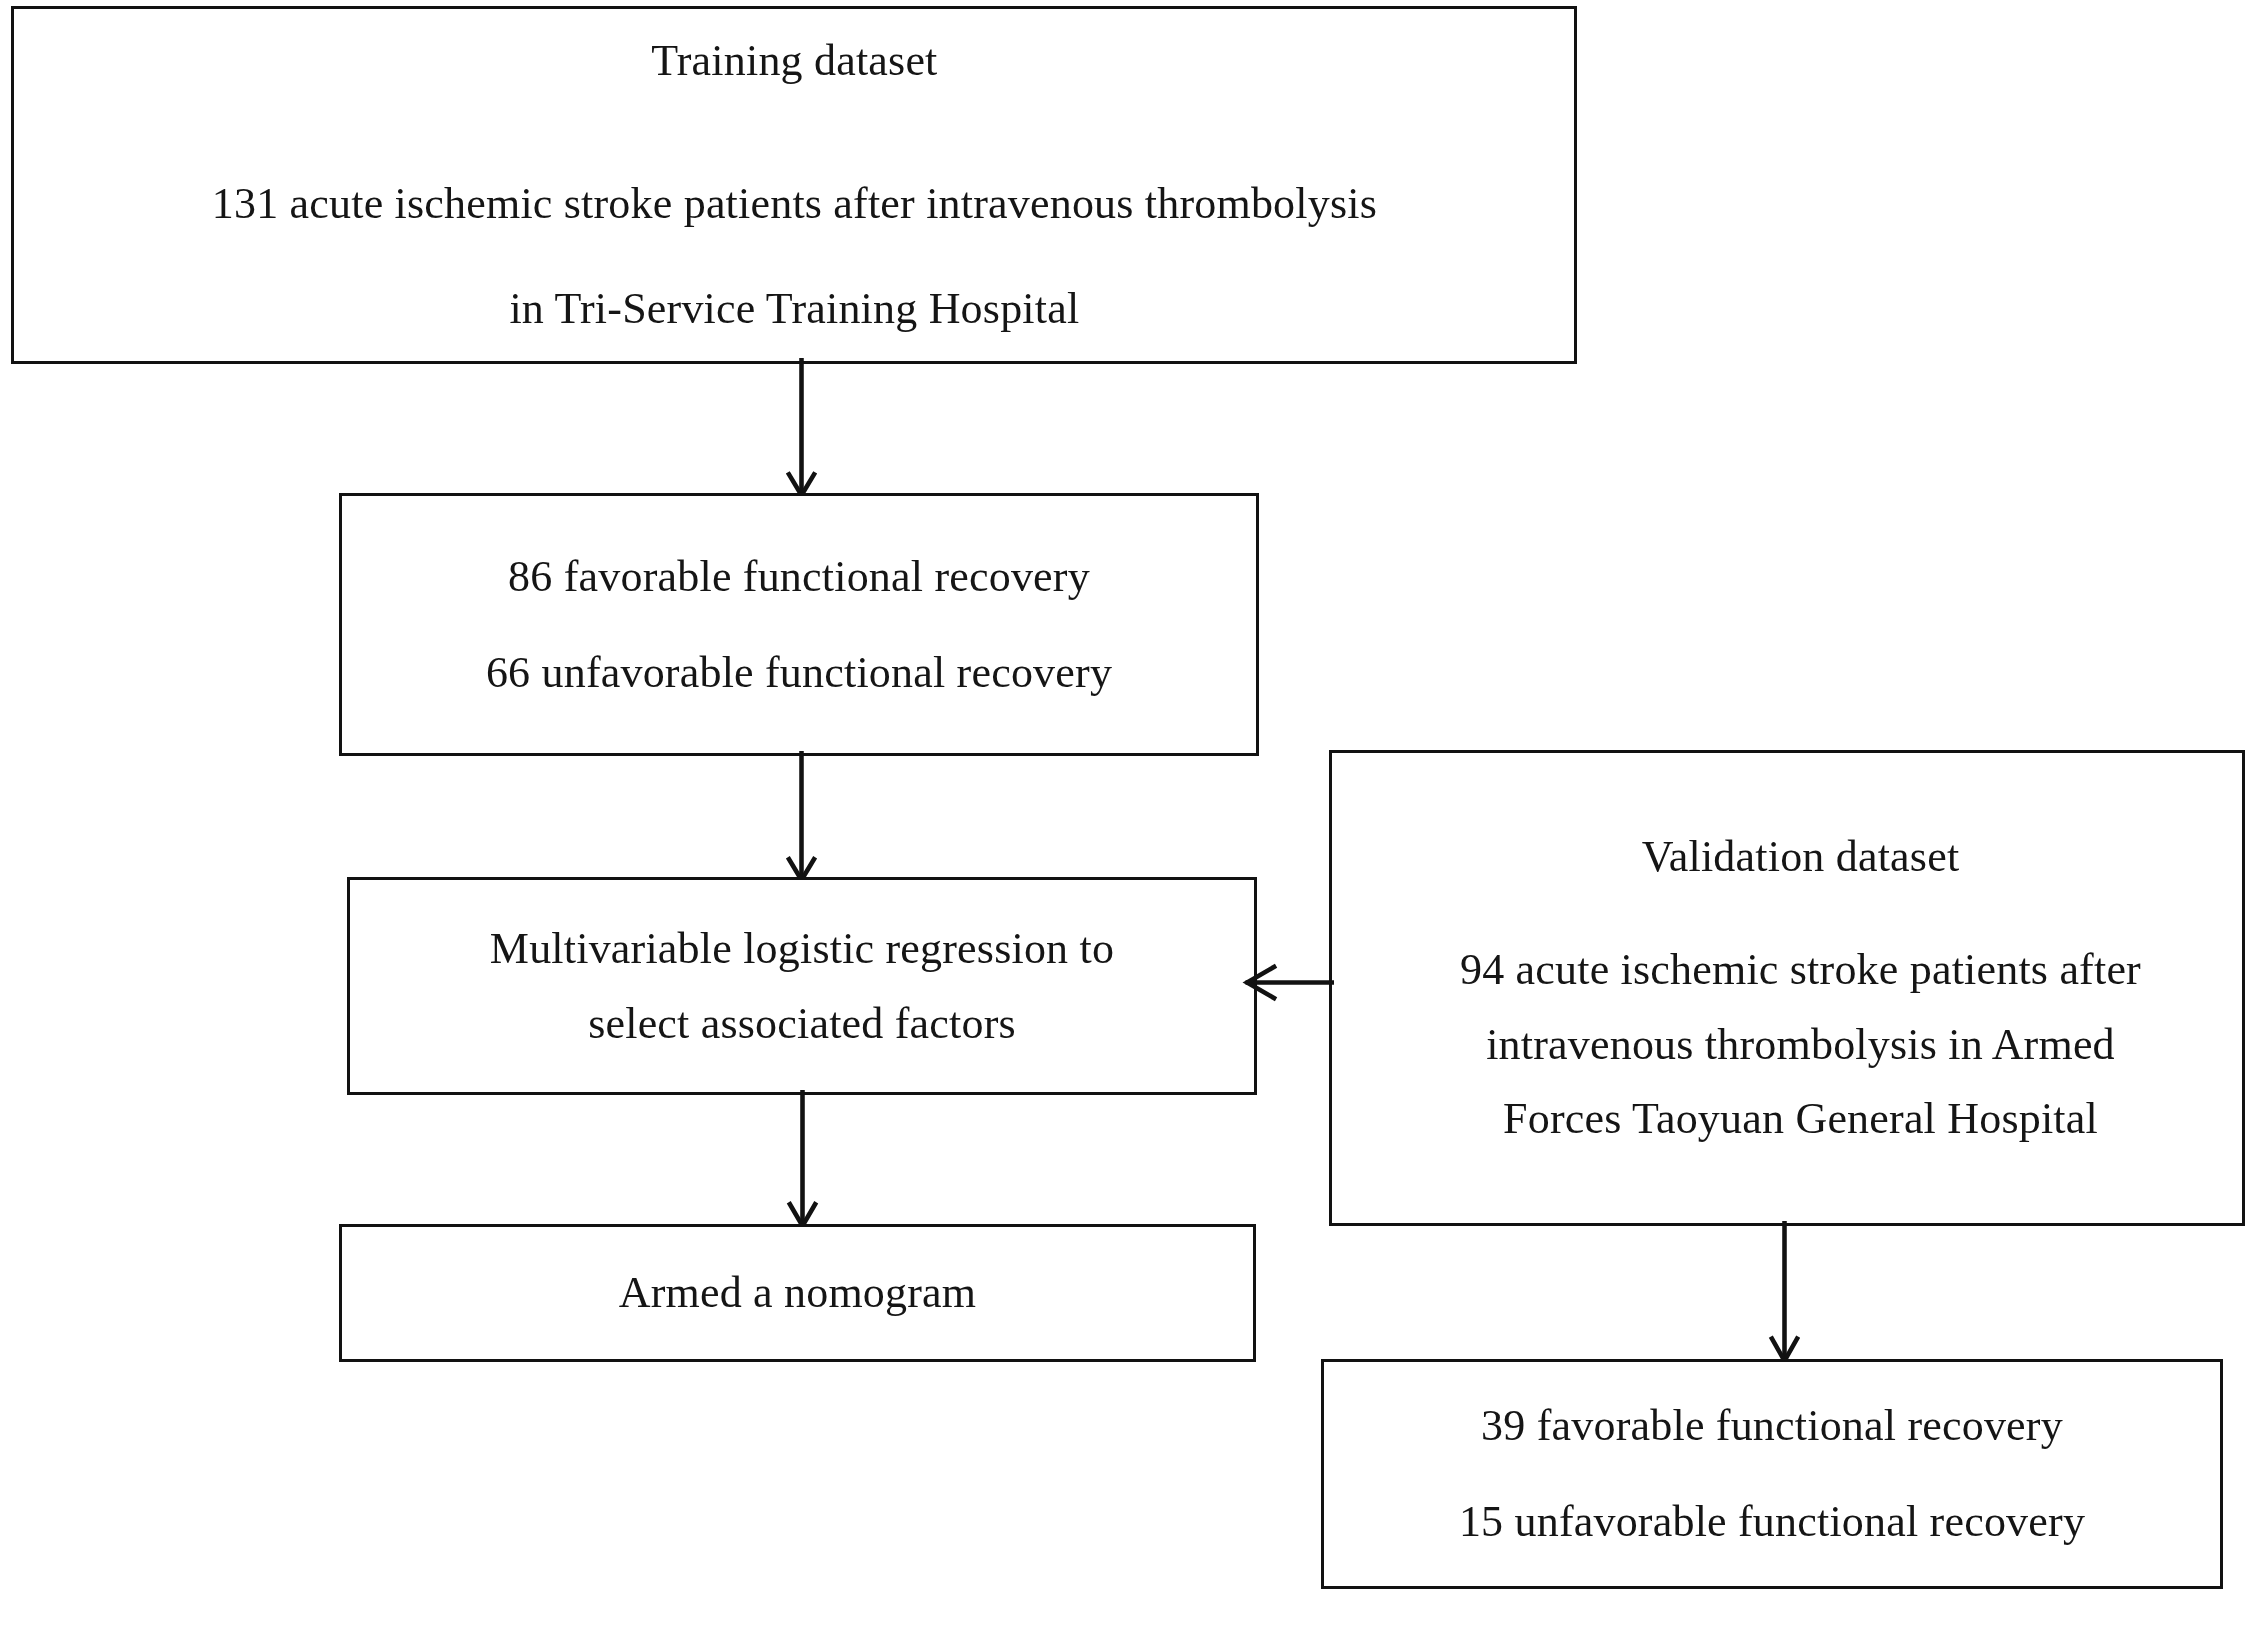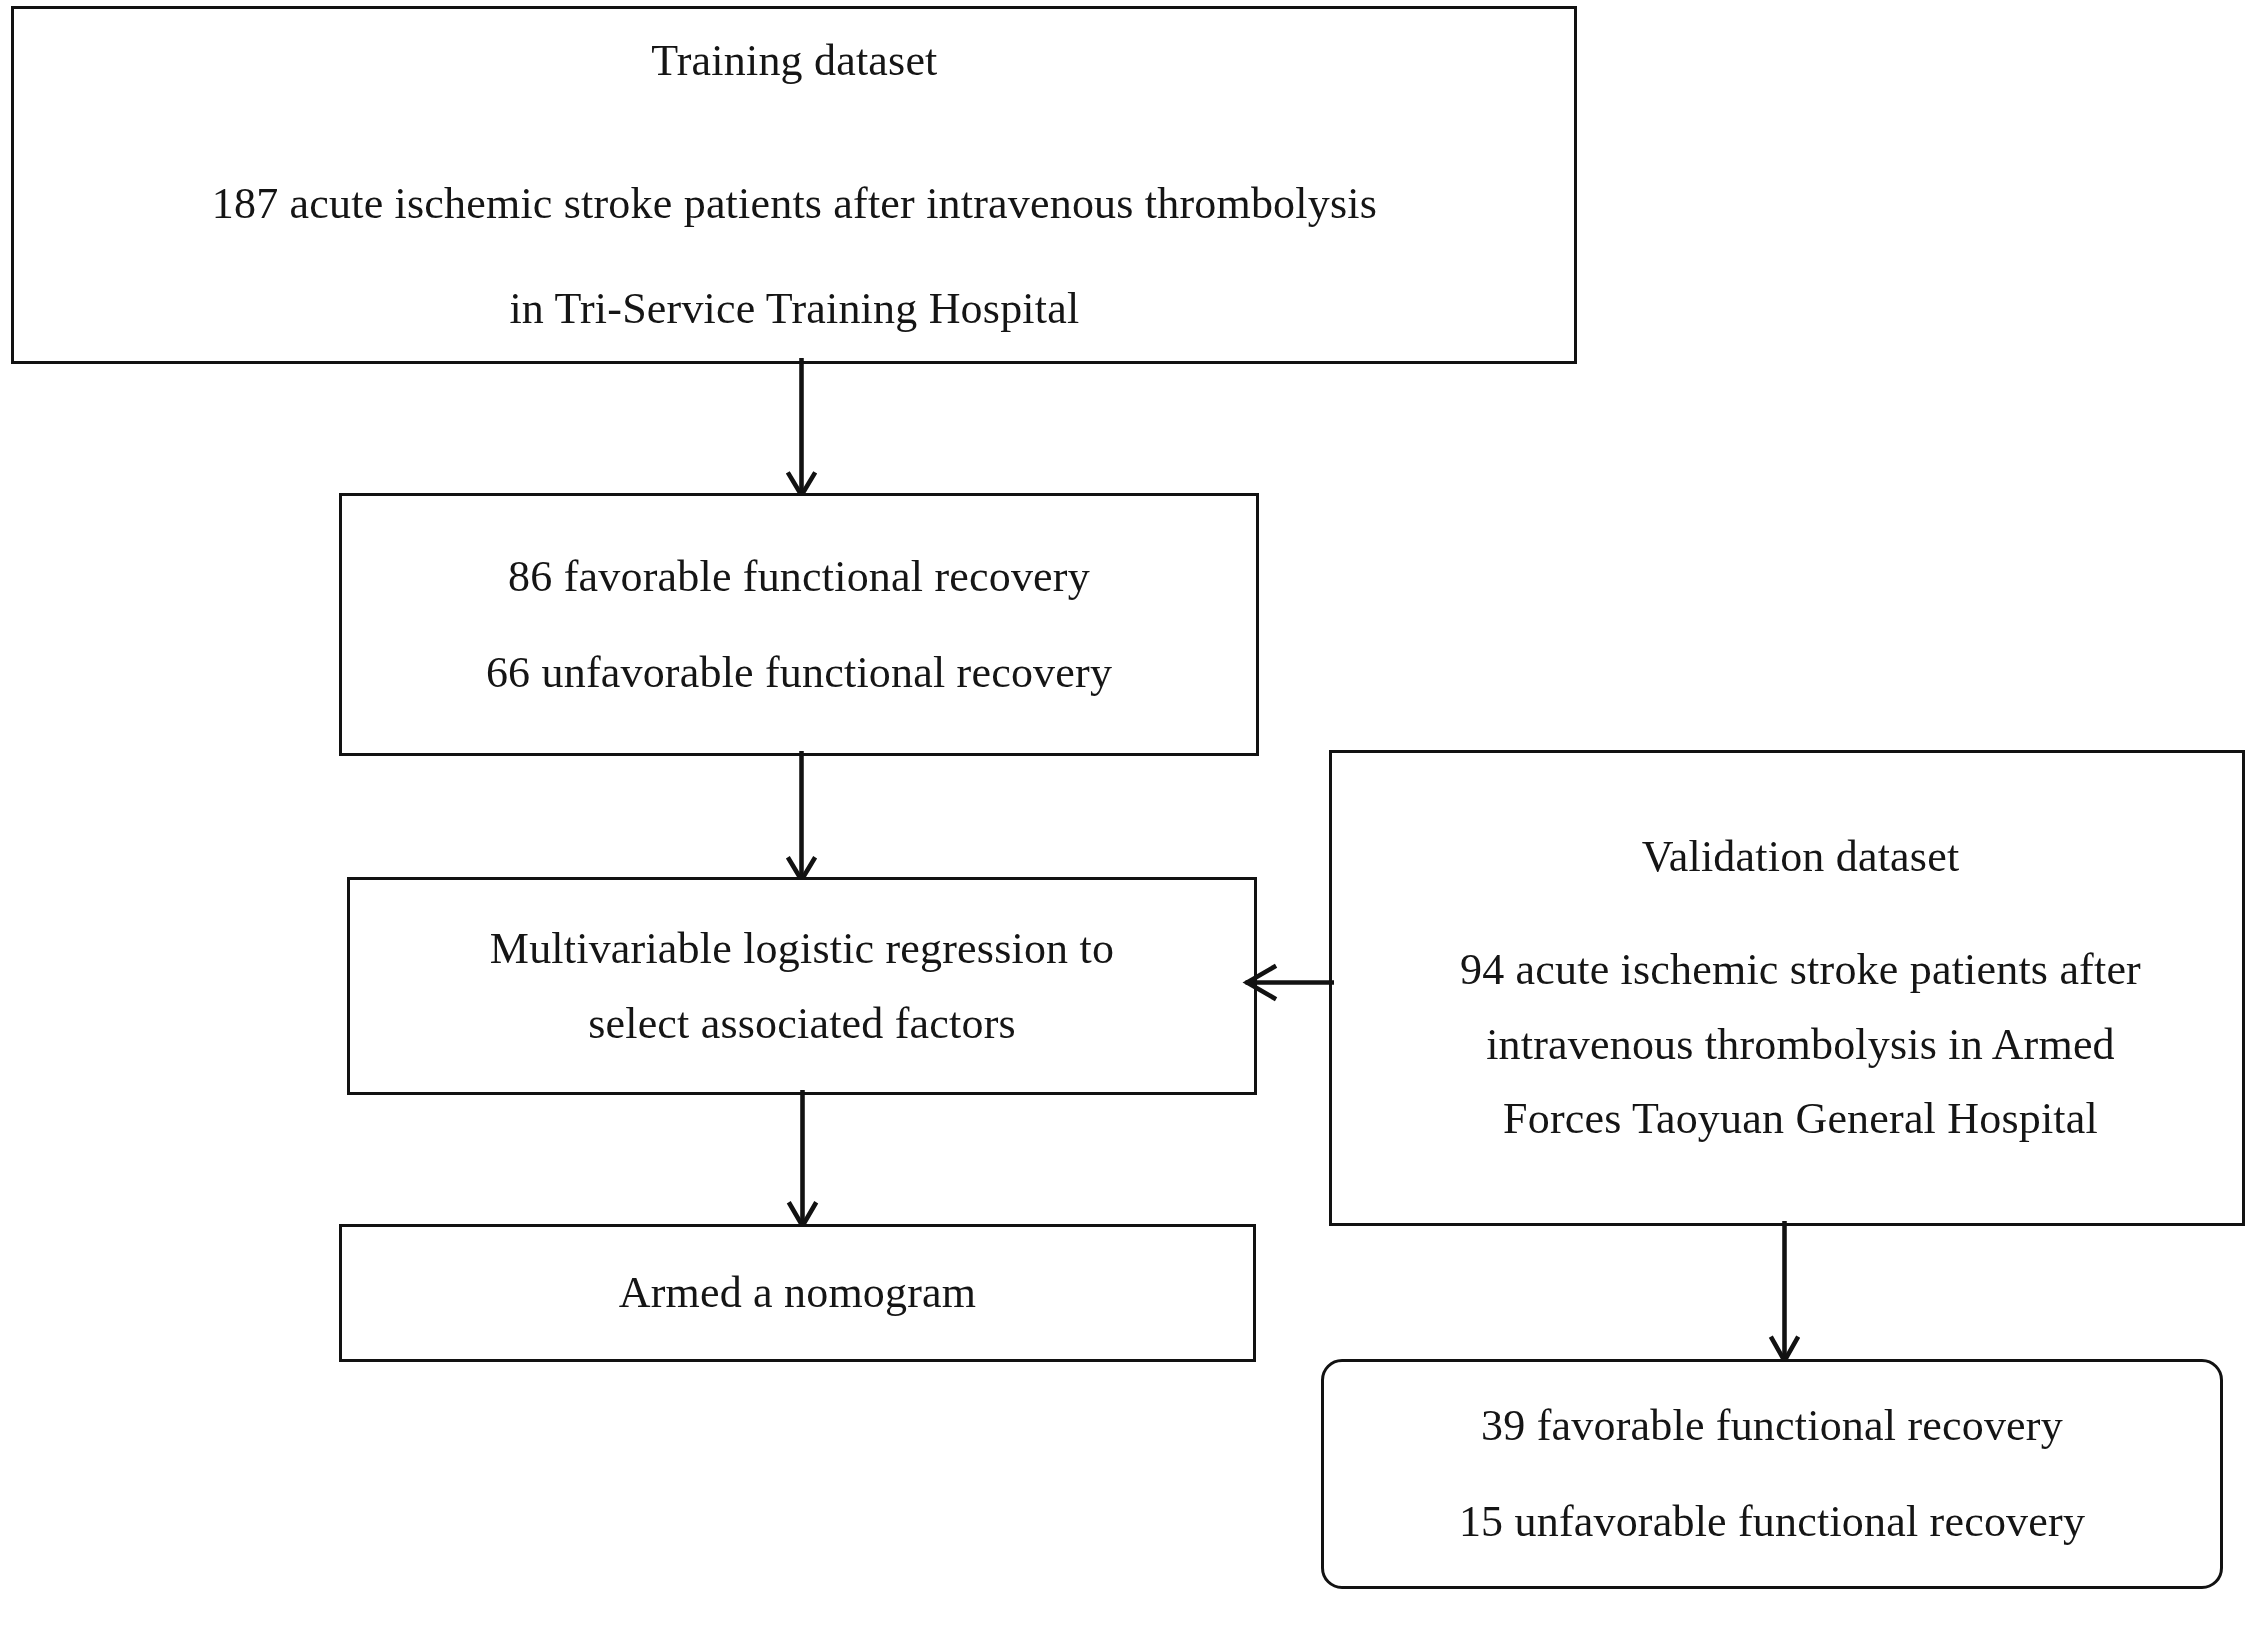--- a/index.html
+++ b/index.html
@@ -41,21 +41,21 @@
   .gap-lg { height: 61px; }
   .gap-md { height: 44px; }
   .gap-sm { height: 23px; }
 
   
   #node-training      { left: 11.4px;   top: 6px;    width: 1566px; height: 358px; gap: 15px; }
   #node-training-split{ left: 339px;  top: 493px;  width: 920px; height: 263px; }
   #node-regression    { left: 347px;  top: 877px; width: 910px; height: 218px; }
   #node-nomogram      { left: 339px;  top: 1224px; width: 917px; height: 138px; }
   #node-validation    { left: 1329px; top: 750px;  width: 916px; height: 476px; padding-left: 27px; }
-  #node-validation-split { left: 1321px; top: 1359px; width: 902px; height: 230px; border-radius: 21px; }
+  #node-validation-split { left: 1321px; top: 1359px; width: 902px; height: 230px; }
 
   
   .conn {
     position: absolute;
     overflow: visible;
   }
   .conn svg { display: block; overflow: visible; }
 
   #conn-training-to-split      { left: 777px; top: 358px;  width: 49px;  height: 141px; }
   #conn-split-to-regression    { left: 777px; top: 751px;  width: 49px;  height: 132px; }
@@ -64,21 +64,21 @@
   #conn-validation-to-vsplit   { left: 1760px; top: 1221px; width: 49px;  height: 143px; }
 </style>
 </head>
 <body>
 
 <div id="canvas">
 
   <div class="node" id="node-training">
     <span class="line">Training dataset</span>
     <span class="gap-lg"></span>
-    <span class="line">187 acute ischemic stroke patients after intravenous thrombolysis</span>
+    <span class="line">131 acute ischemic stroke patients after intravenous thrombolysis</span>
     <span class="gap-sm"></span>
     <span class="line">in Tri-Service Training Hospital</span>
   </div>
 
   <div class="conn" id="conn-training-to-split">
     <svg width="49" height="141" viewBox="0 0 64 185">
       <line x1="32" y1="0" x2="32" y2="178" stroke="#121212" stroke-width="6"></line>
       <polyline points="14,150 32,180 50,150" fill="none" stroke="#121212" stroke-width="6"></polyline>
     </svg>
   </div>

